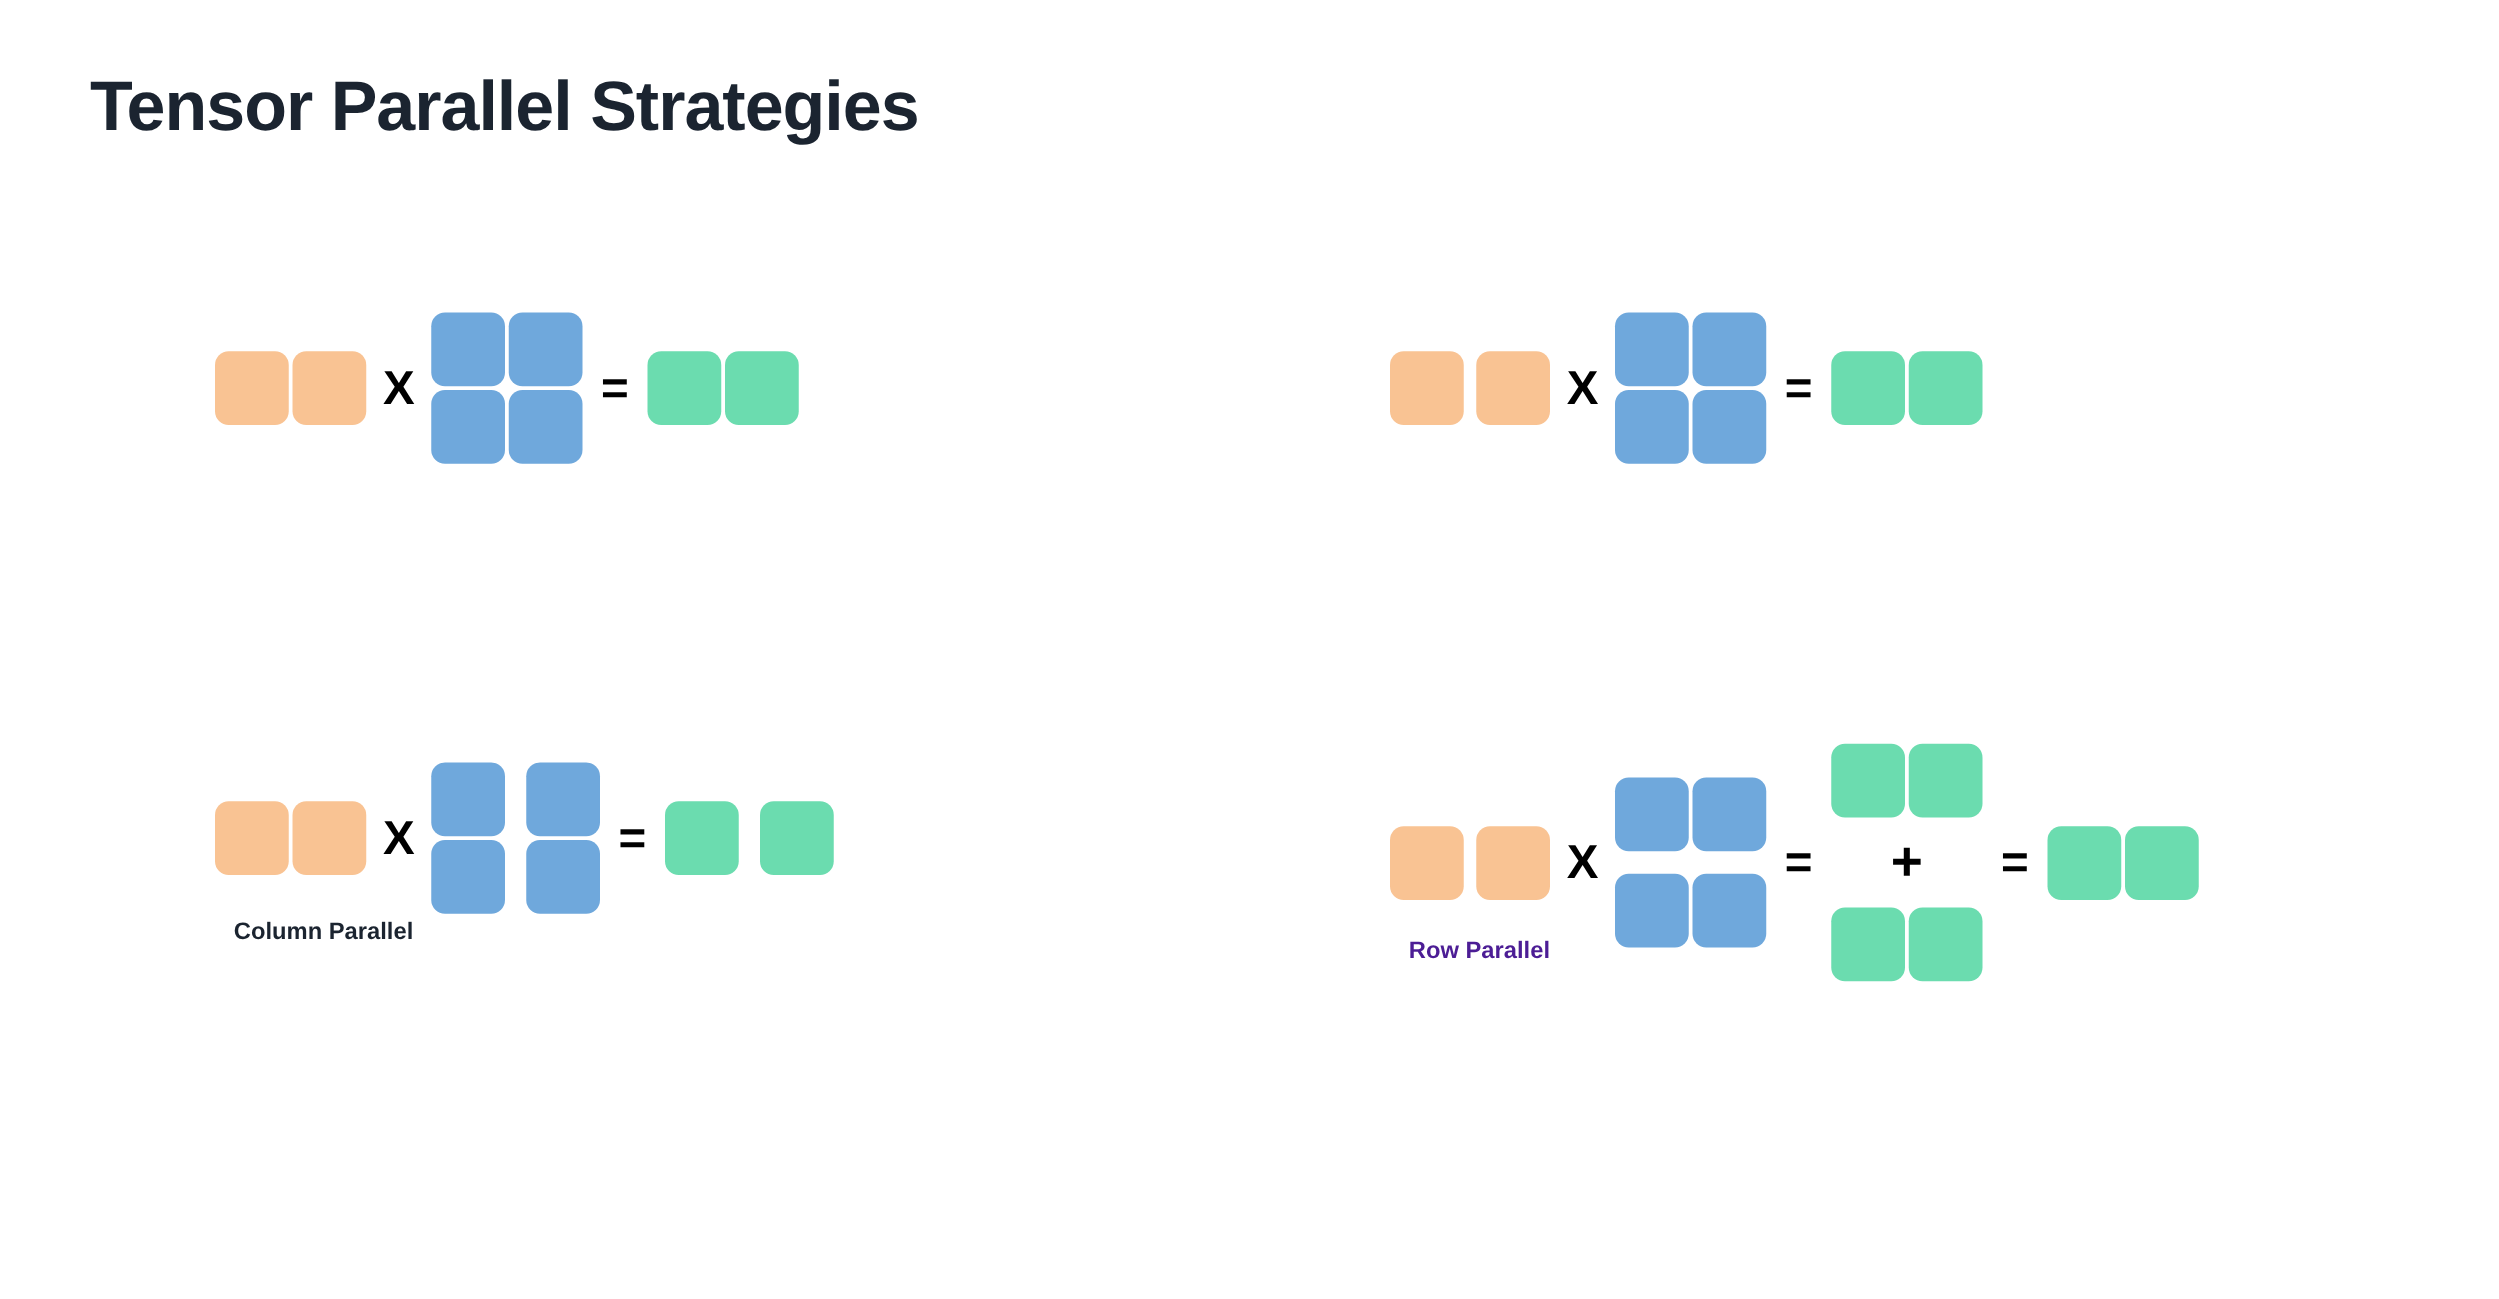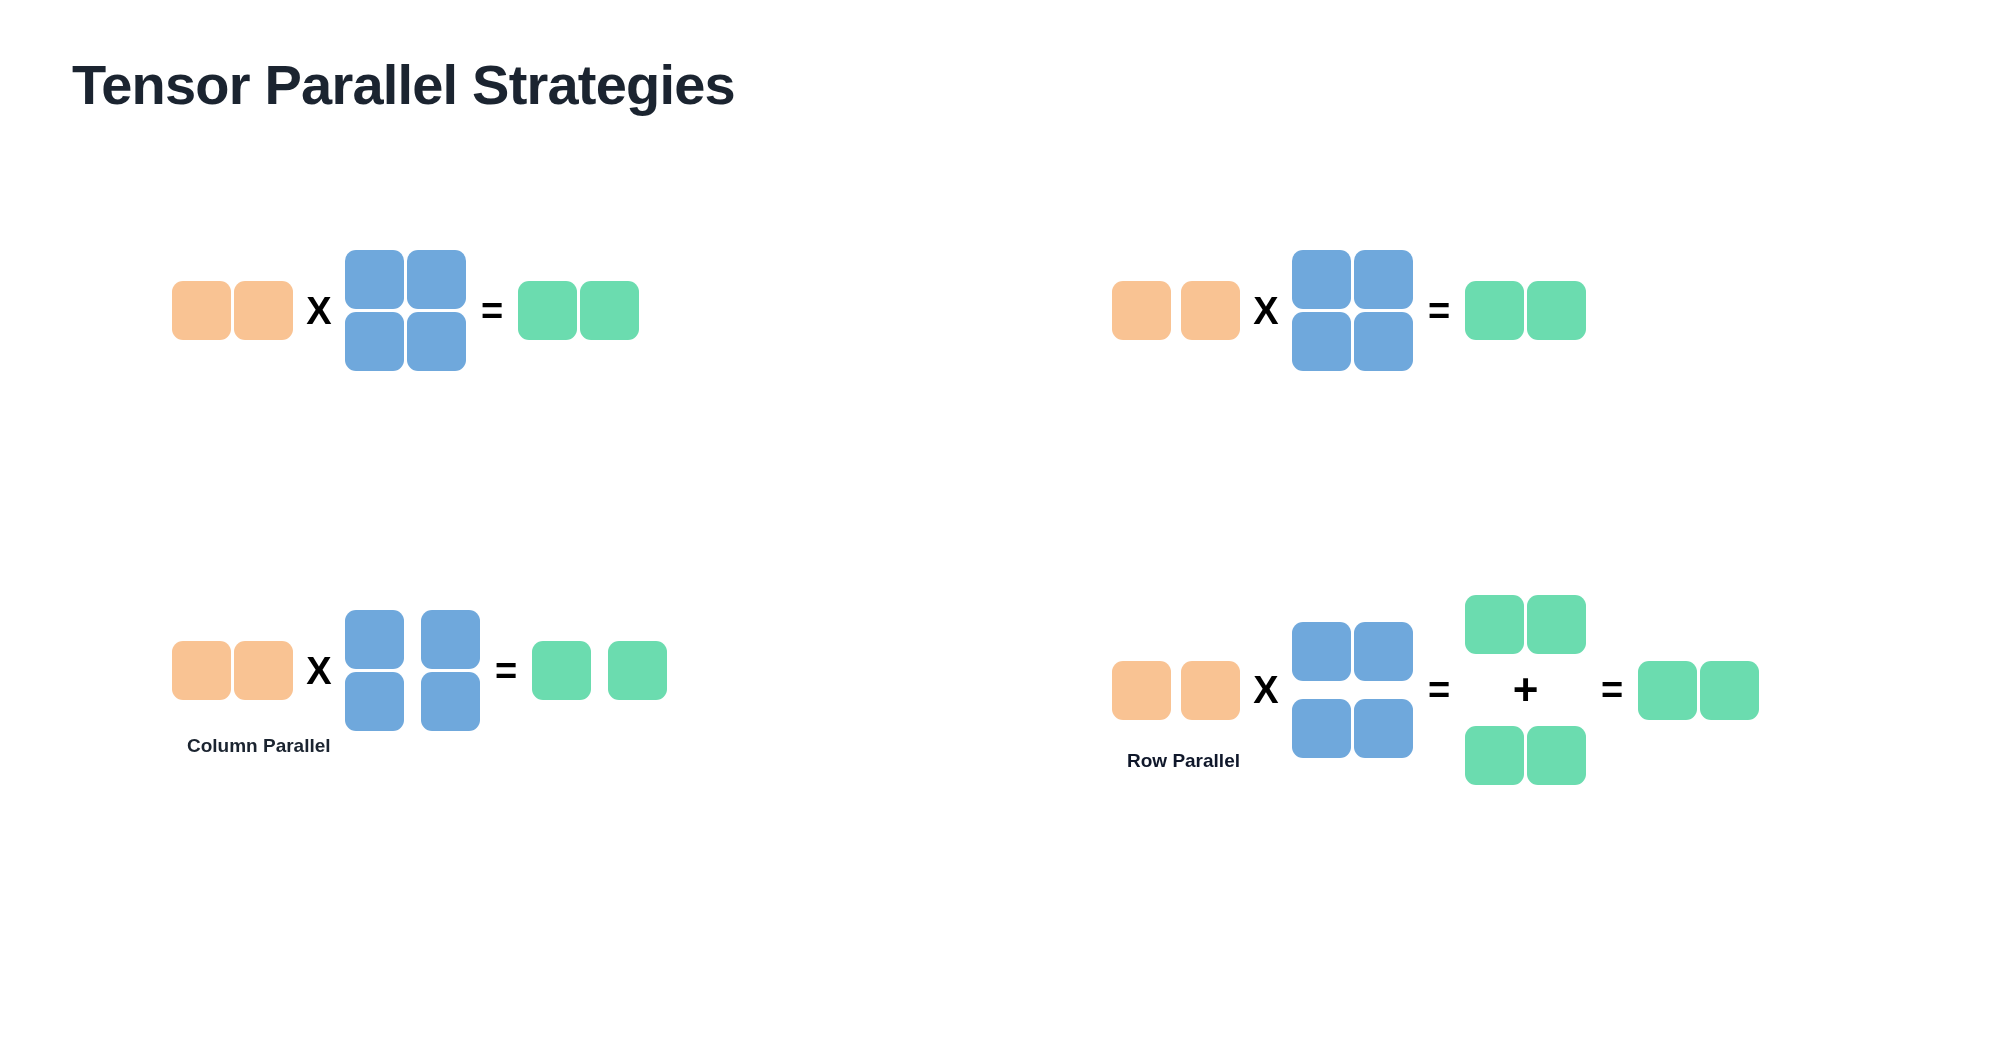--- a/index.html
+++ b/index.html
@@ -229,16 +229,16 @@
       </div>
 
       <div class="operator" style="color: rgb(0, 0, 0);">=</div>
       <div class="matrix cols">
         <div class="cell green" style="background: rgb(107, 220, 175);"></div>
         <div class="gap-tiny-h"></div>
         <div class="cell green" style="background: rgb(107, 220, 175);"></div>
       </div>
     </div>
 
-    <div class="caption" style="left: 55px; top: 500px; color: #0f172a;">Row Parallel</div>
+    <div class="caption" style="left: 55px; top: 500px; color: #4c1d95;">Row Parallel</div>
   </div>
 
 </div>
 
 </body></html>

